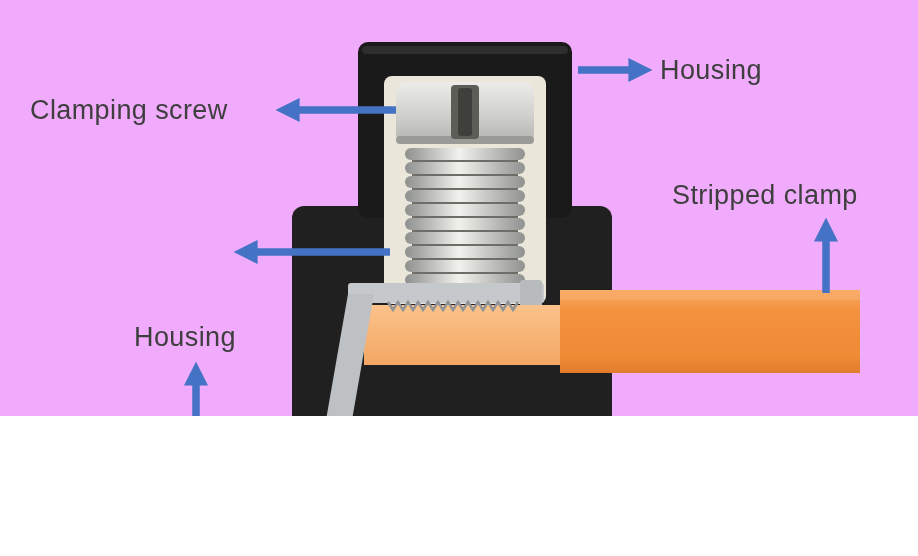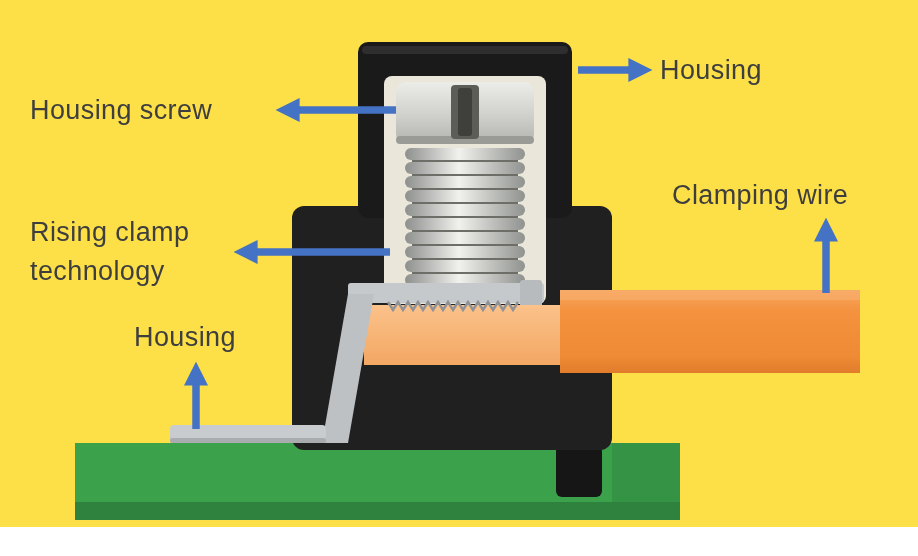--- a/index.html
+++ b/index.html
@@ -1,19 +1,19 @@
 <!DOCTYPE html>
 <html><head>
 <meta charset="utf-8">
 <style>
   html,body{margin:0;padding:0;background:#ffffff;}
   .canvas{
     position:relative;
-    width:918px;height:527px;
-    background:#fde047;
+    width:918px;height:416px;
+    background:#f0abfc;
     overflow:hidden;
     font-family:"Liberation Sans", sans-serif;
   }
   .illustration{position:absolute;left:0;top:0;}
   .label{
     position:absolute;
     font-size:27px;
     line-height:36px;
     letter-spacing:0.4px;
     color:#3e3e3e;
@@ -121,21 +121,20 @@
       <line x1="578" y1="70" x2="644" y2="70" marker-end="url(#arrowHead)"></line>
       <line x1="396" y1="110" x2="284" y2="110" marker-end="url(#arrowHead)"></line>
       <line x1="390" y1="252" x2="242" y2="252" marker-end="url(#arrowHead)"></line>
       <line x1="196" y1="429" x2="196" y2="370" marker-end="url(#arrowHead)"></line>
       <line x1="826" y1="293" x2="826" y2="226" marker-end="url(#arrowHead)"></line>
     </g>
   </svg>
 
   <div class="label" id="label-housing">Housing</div>
 
-  <div class="label" id="label-clamping-screw">Housing screw</div>
+  <div class="label" id="label-clamping-screw">Clamping screw</div>
 
-  <div class="label wrap" id="label-rising-clamp">Rising clamp technology</div>
 
   <div class="label" id="label-terminal">Housing</div>
 
-  <div class="label" id="label-stripped-wire">Clamping wire</div>
+  <div class="label" id="label-stripped-wire">Stripped clamp</div>
 
 </div>
 
 </body></html>

